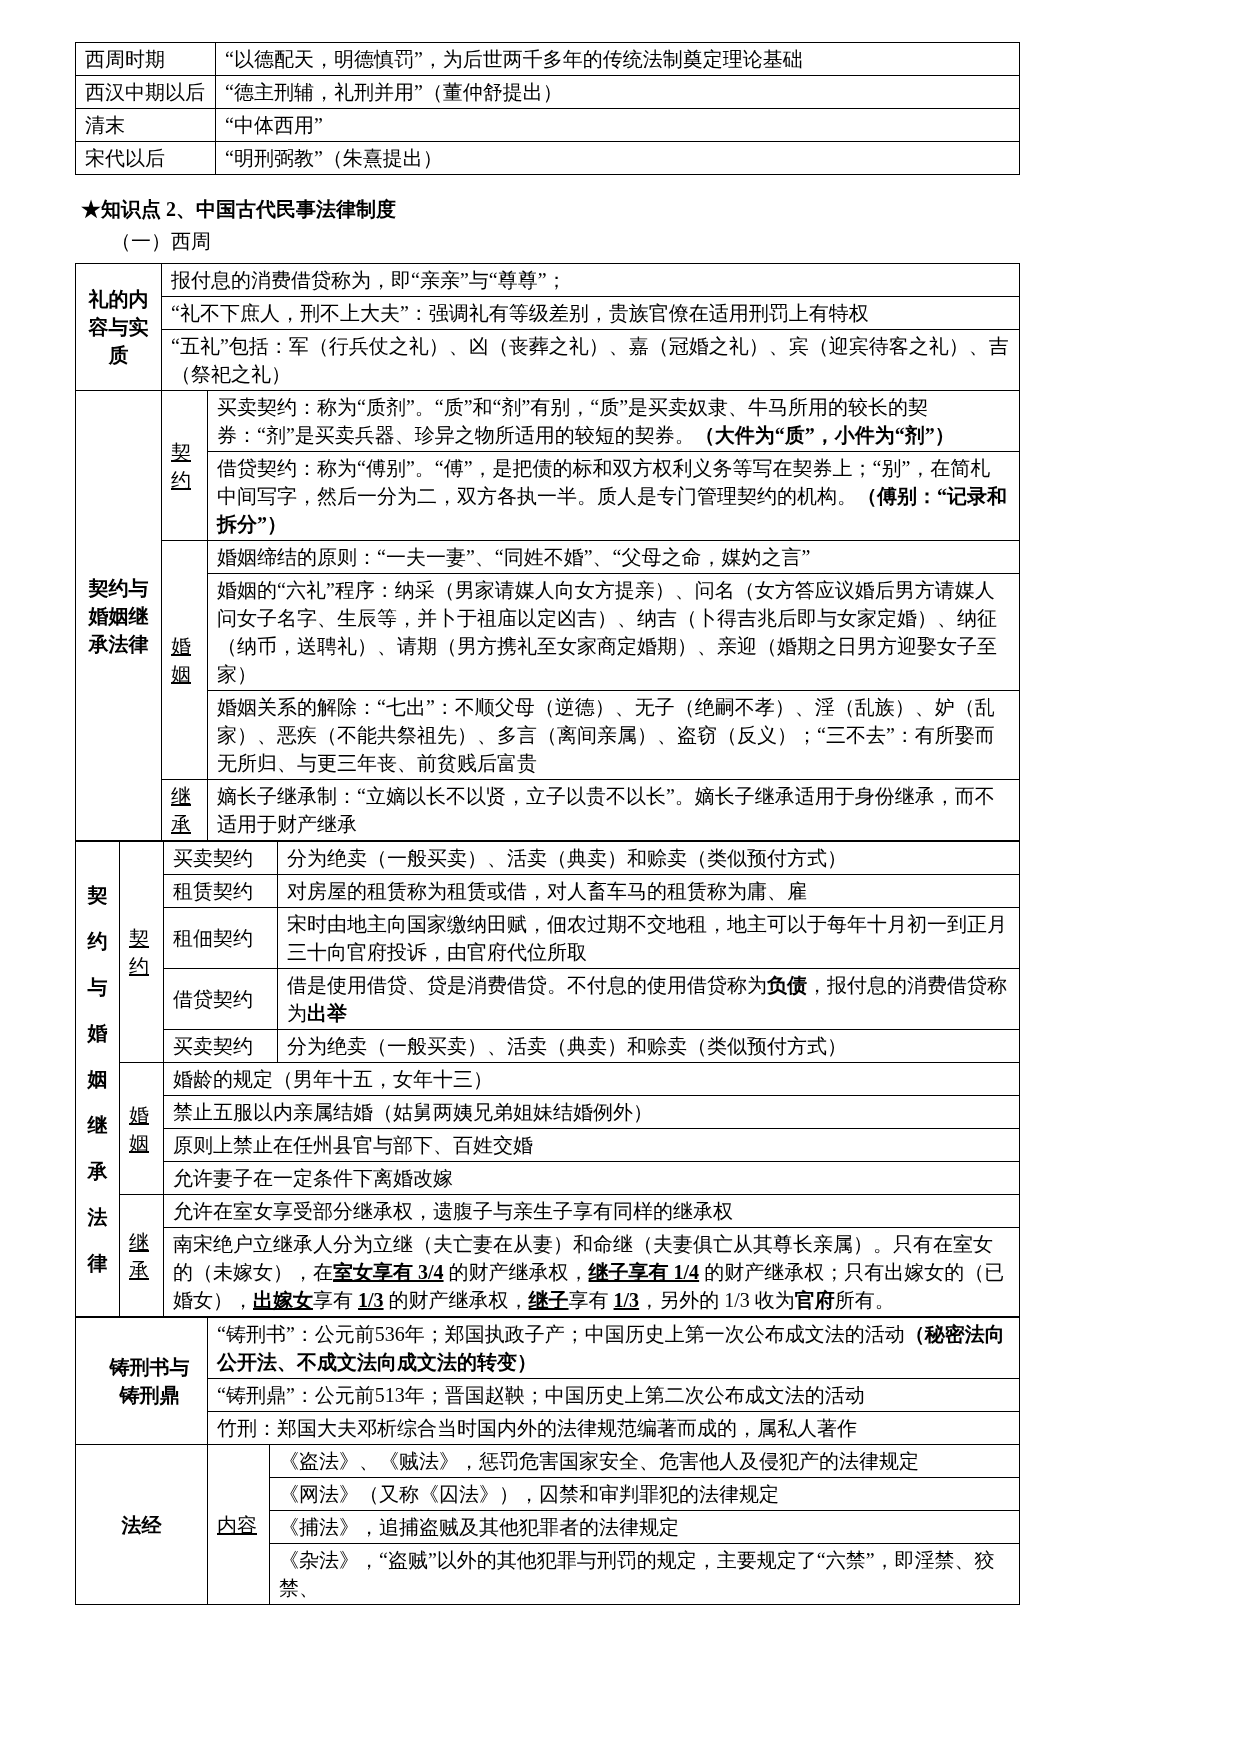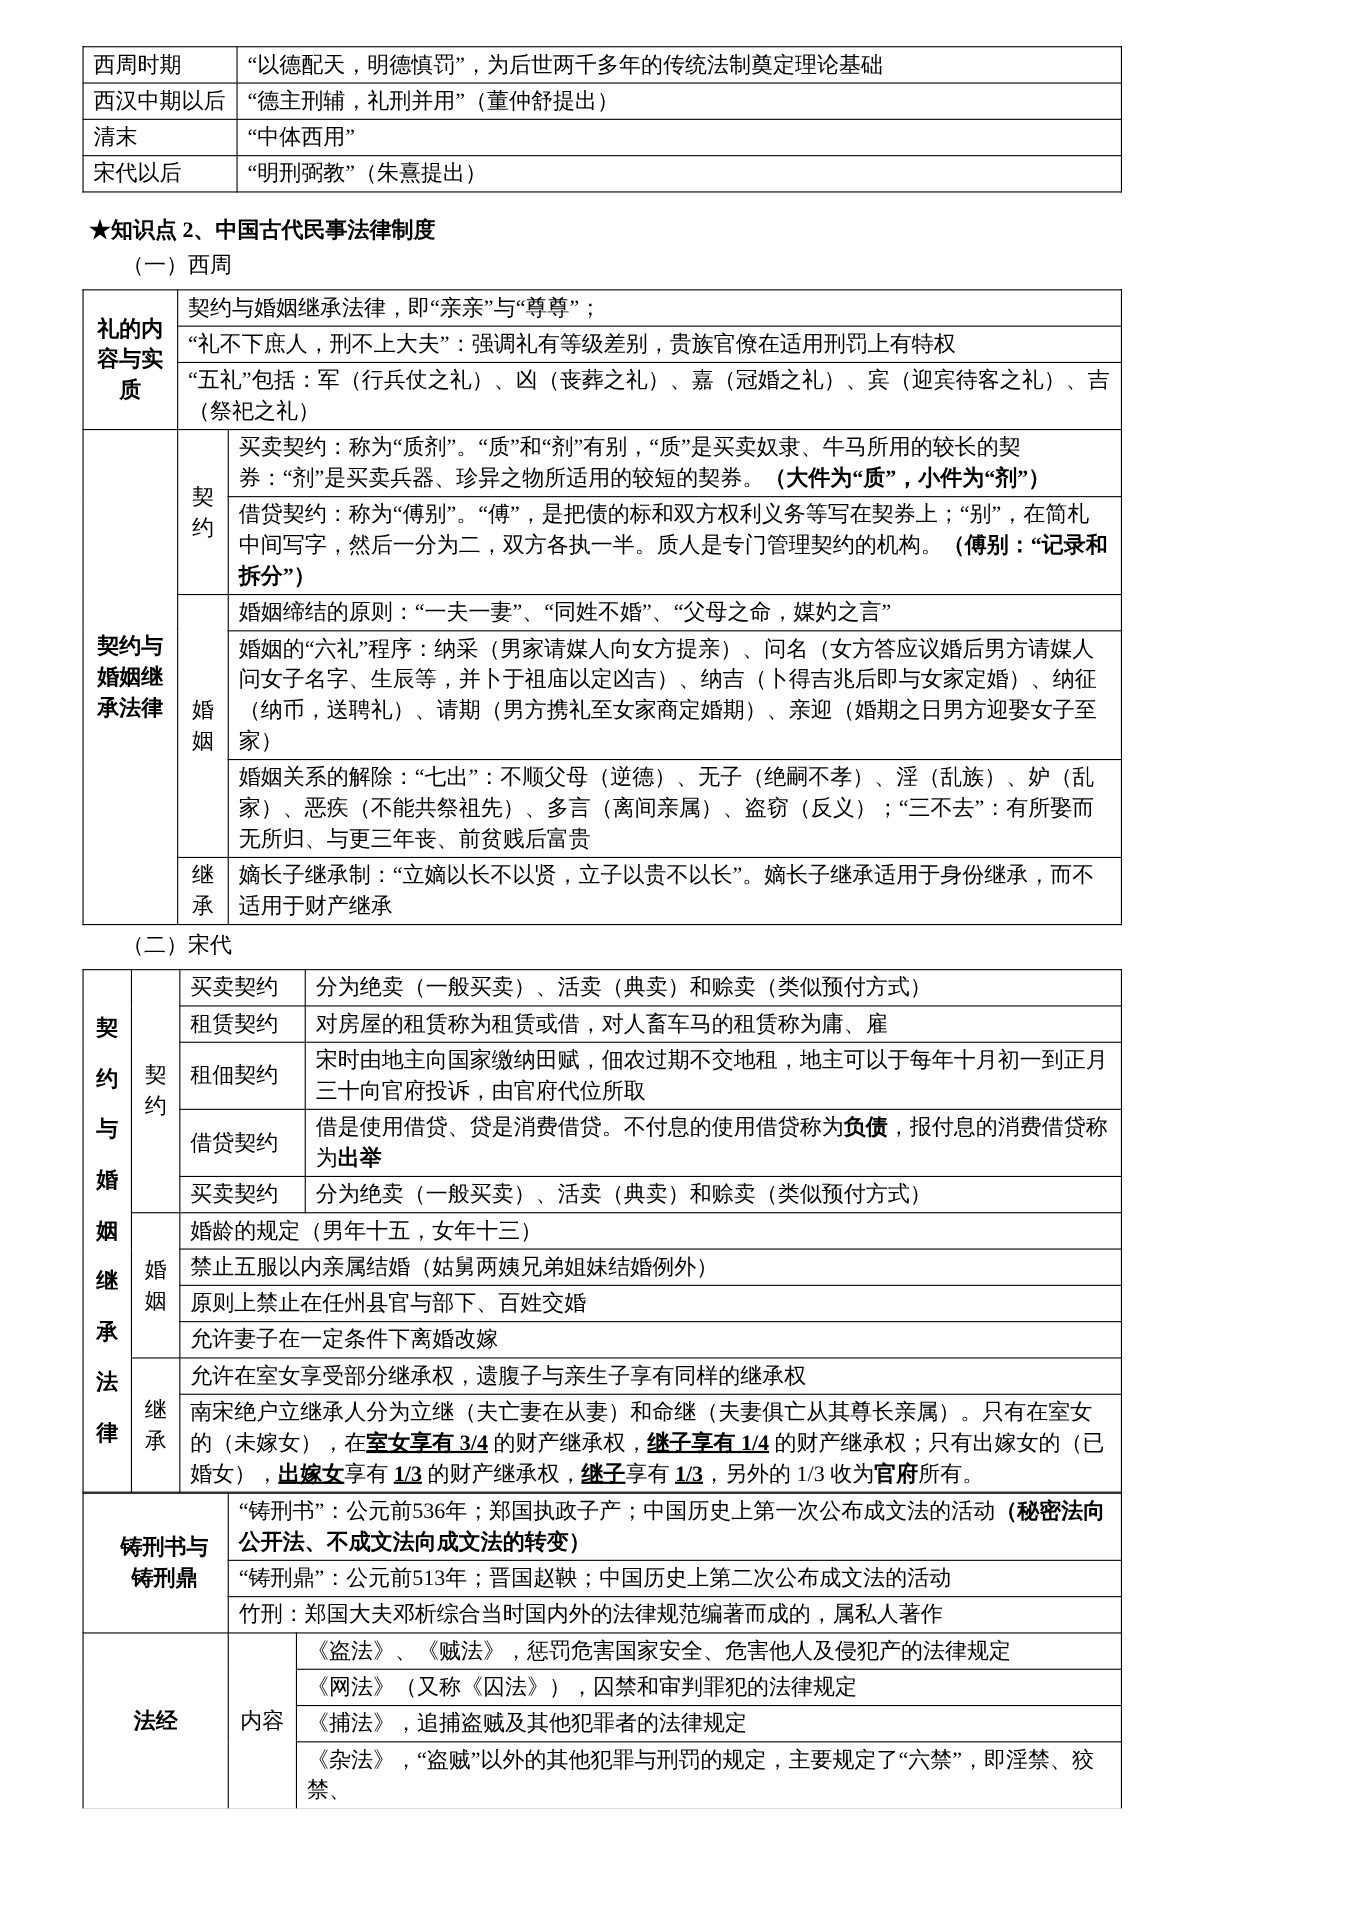--- a/index.html
+++ b/index.html
@@ -31,23 +31,23 @@
   }
   .lbl { text-align:left; }
   .vhead {
     font-weight:bold;
     text-align:center;
     padding:2px 8px;
     word-break:break-all;
   }
   .vhead.pad-wide { padding-left:24px; padding-right:8px; }
   .stack {
-    text-align:center;
     padding:2px 4px;
     word-break:break-all;
+    text-decoration:underline;
   }
   .vspread { line-height:2.3; }
   .tall { padding-top:10px; padding-bottom:10px; }
   .heading {
     font-weight:bold;
     margin:20px 0 4px 6px;
   }
   .subheading { margin:4px 0 8px 36px; }
   .b { font-weight:bold; }
   .u { text-decoration:underline; }
@@ -88,21 +88,21 @@
 
     <table class="tbl">
       <colgroup>
           <col style="width:86px">
           <col style="width:46px">
           <col>
         </colgroup>
       <tbody>
           <tr>
         <td rowspan="3" class="vhead">礼的内容与实质</td>
-        <td colspan="2">契约与婚姻继承法律，即“亲亲”与“尊尊”；</td>
+        <td colspan="2">报付息的消费借贷称为，即“亲亲”与“尊尊”；</td>
       </tr>
       <tr>
         <td colspan="2">“礼不下庶人，刑不上大夫”：强调礼有等级差别，贵族官僚在适用刑罚上有特权</td>
       </tr>
       <tr>
         <td colspan="2">“五礼”包括：军（行兵仗之礼）、凶（丧葬之礼）、嘉（冠婚之礼）、宾（迎宾待客之礼）、吉（祭祀之礼）</td>
       </tr>
       <tr>
         <td rowspan="6" class="vhead">契约与婚姻继承法律</td>
         <td rowspan="2" class="stack">契约</td>
@@ -121,21 +121,20 @@
       <tr>
         <td>婚姻关系的解除：“七出”：不顺父母（逆德）、无子（绝嗣不孝）、淫（乱族）、妒（乱家）、恶疾（不能共祭祖先）、多言（离间亲属）、盗窃（反义）；“三不去”：有所娶而无所归、与更三年丧、前贫贱后富贵</td>
       </tr>
       <tr>
         <td class="stack">继承</td>
         <td>嫡长子继承制：“立嫡以长不以贤，立子以贵不以长”。嫡长子继承适用于身份继承，而不适用于财产继承</td>
       </tr>
     </tbody>
       </table>
 
-    <div class="subheading">（二）宋代</div>
 
     <table class="tbl">
       <colgroup>
           <col style="width:44px">
           <col style="width:44px">
           <col style="width:114px">
           <col>
         </colgroup>
       <tbody>
           <tr>

